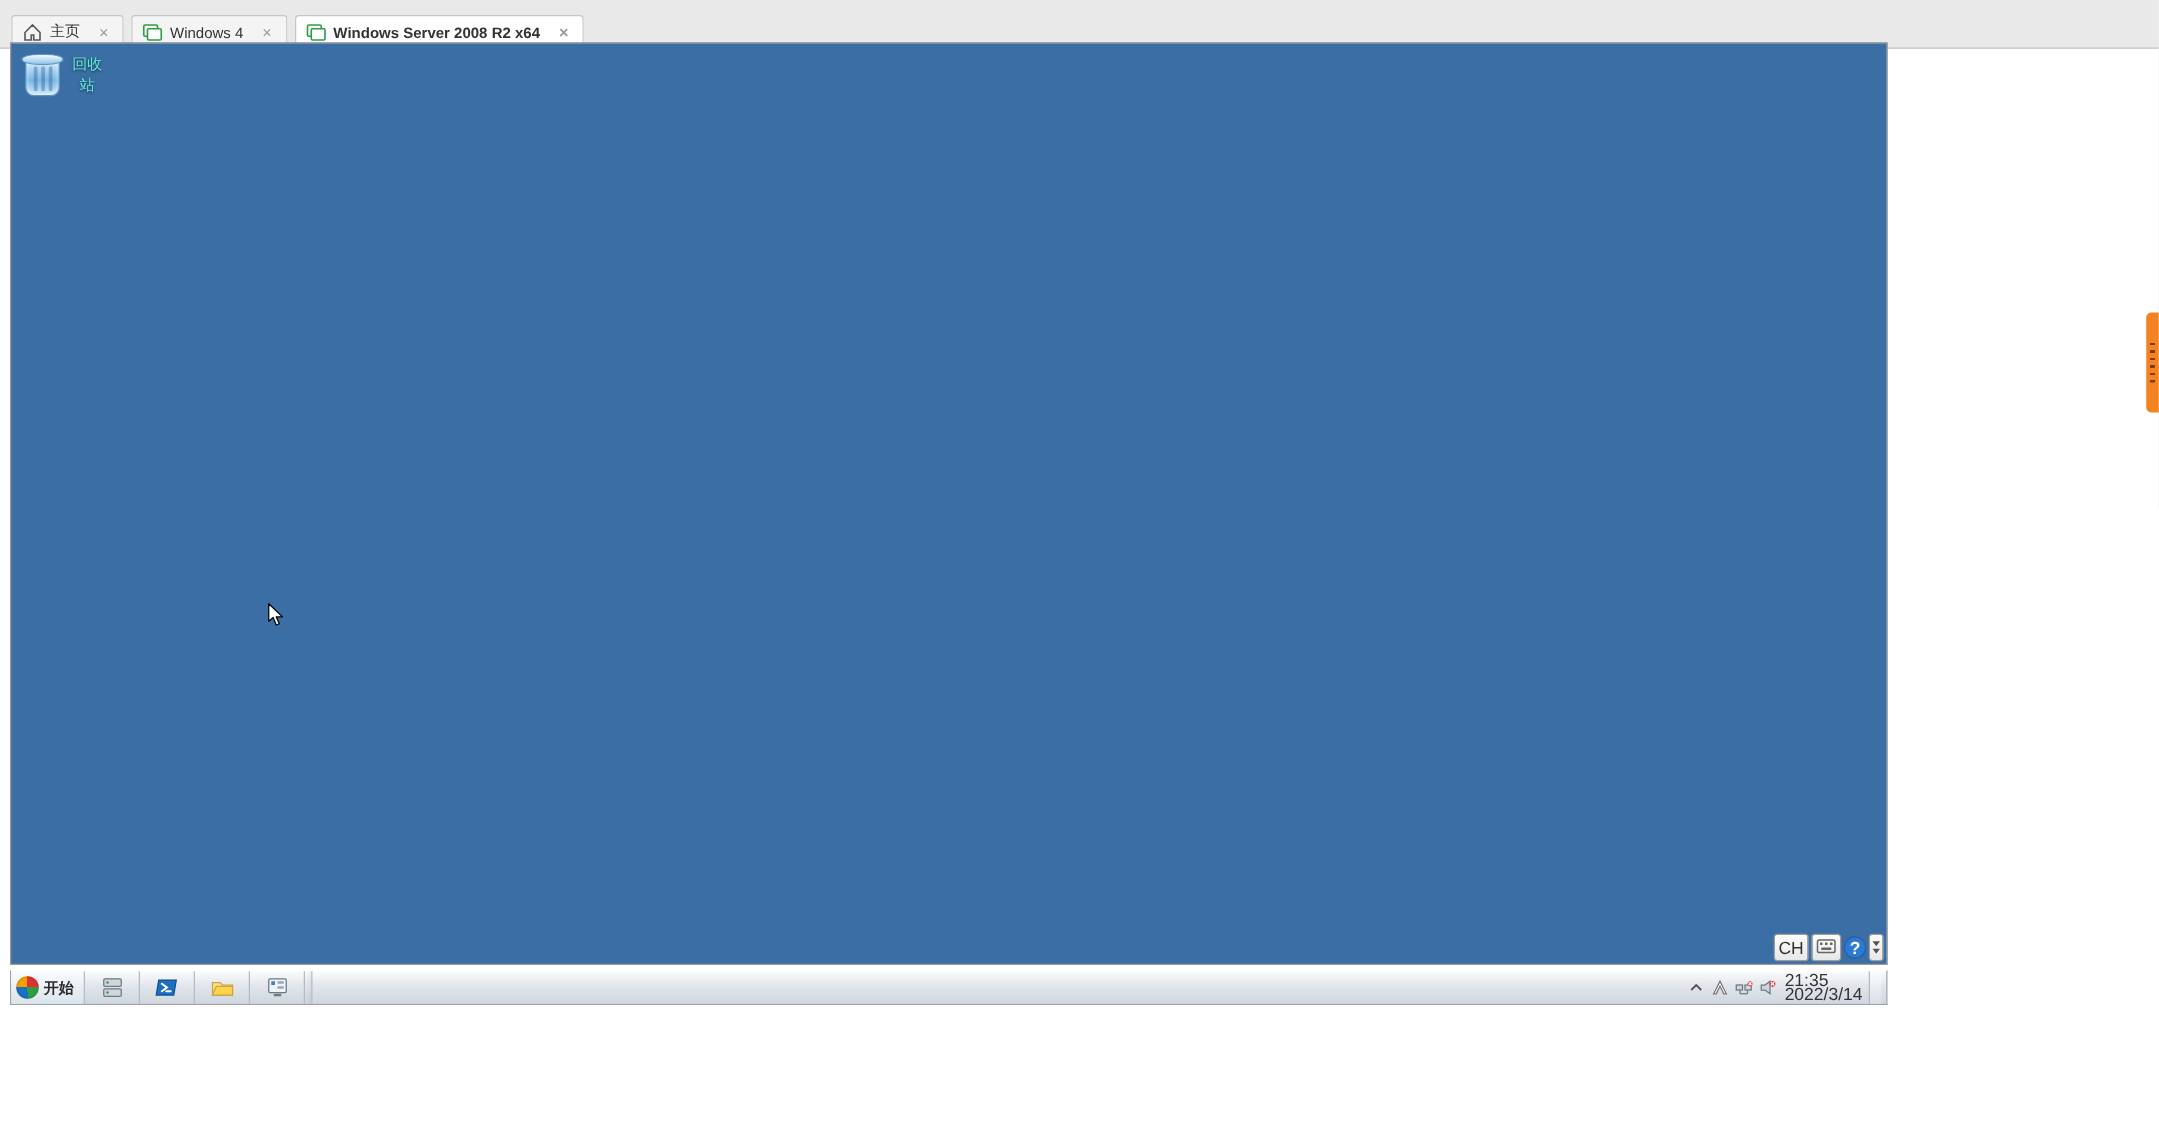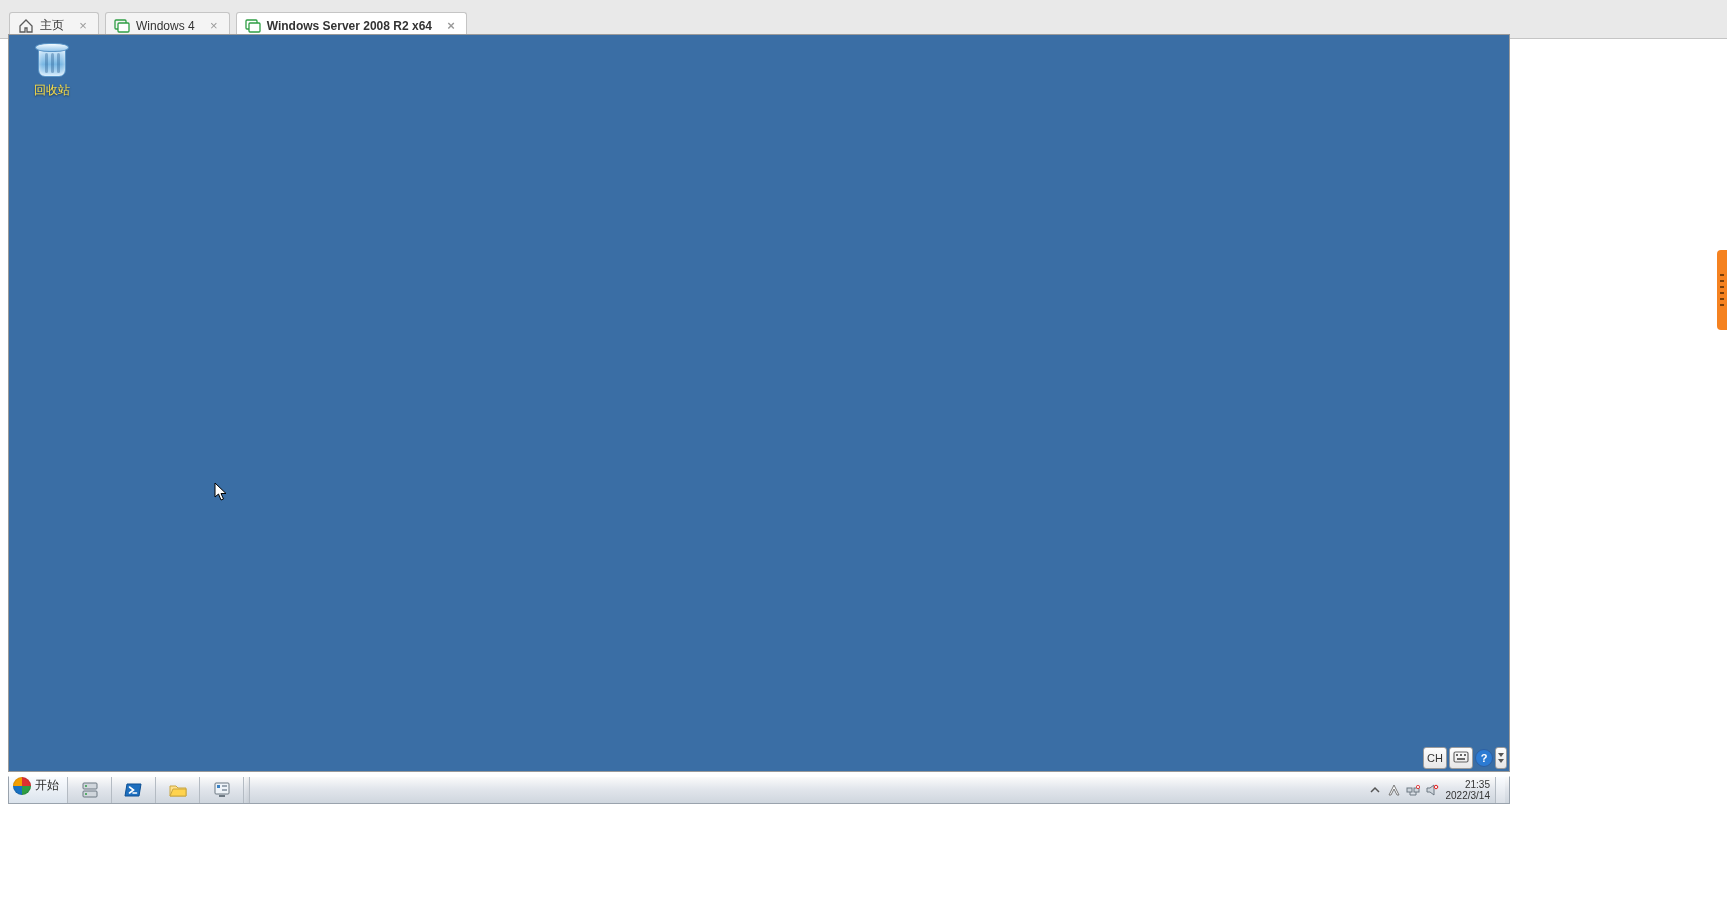--- a/index.html
+++ b/index.html
@@ -28,22 +28,22 @@
 
 .guest-wrap {
   position: absolute; left: 8px; top: 34px; width: 1502px; height: 738px;
   border: 1px solid #9a9a9a;
   background: #3a6ea5;          
   overflow: hidden;
 }
 
 .desk-icon {
   position: absolute; left: 8px; top: 6px; width: 70px;
-  display: flex; flex-direction: column; align-items: center; gap: 3px;
-  color: #fde047; font-size: 12px; text-align: center;
+  display: flex; flex-direction: row; align-items: center; gap: 3px;
+  color: #5eead4; font-size: 12px; text-align: center;
   text-shadow: 0 1px 2px rgba(0,0,0,.6);
   cursor: default;
 }
 .desk-icon .trash {
   width: 34px; height: 38px; position: relative;
 }
 .desk-icon .trash .bin-body {
   position: absolute; left: 3px; top: 8px; width: 28px; height: 28px;
   background: linear-gradient(180deg,#cfe8fb 0%,#78b7e4 55%,#cfe8fb 100%);
   border: 1px solid #5a94c6; border-radius: 0 0 7px 7px;
@@ -67,56 +67,56 @@
 .lang-bar {
   position: absolute; right: 2px; bottom: 2px; height: 22px;
   display: flex; align-items: stretch; gap: 2px;
   background: transparent;
 }
 .lang-btn {
   min-width: 22px; height: 22px; padding: 0 3px;
   background: linear-gradient(180deg,#fdfdfd,#e7e7e7);
   border: 1px solid #9c9c9c; border-radius: 3px;
   display: flex; align-items: center; justify-content: center;
-  font-size: 11px; color: #333;
+  font-size: 14px; color: #333;
 }
 .lang-btn.help { background:#2c7bd3; color:#fff; border-color:#2c5fa3; border-radius:50%; min-width:18px; width:18px; height:18px; align-self:center; font-weight:bold;}
 .lang-btn.opts { min-width:12px; flex-direction:column; gap:2px; padding:2px 0;}
 .opts-tri { width:0;height:0;border-left:3px solid transparent;border-right:3px solid transparent;} .opts-tri.dn{border-top:4px solid #555;}
 
 
 .guest-taskbar {
   position: absolute; left: 8px; top: 776px; width: 1502px; height: 28px;
   background: linear-gradient(180deg,#fbfbfb 0%,#e2e6ec 45%,#cfd6de 100%);
   border: 1px solid #9aa3ad; border-top: 1px solid #fff;
   display: flex; align-items: center;
 }
 .start-btn {
   height: 100%; padding: 0 8px 0 4px;
-  display: flex; align-items: flex-start; gap: 4px;
+  display: flex; align-items: center; gap: 4px;
   border-right: 1px solid #b4bbc3;
   background: linear-gradient(180deg,#fafcff,#dbe3ec);
-  font-size: 12px; color: #2a2a2a;
+  font-size: 12px; color: #2a2a2a; font-weight: bold;
 }
 .start-orb {
   width: 18px; height: 18px; border-radius: 50%;
   background: conic-gradient(#e03131 0 90deg,#2f9e44 90deg 180deg,#1971c2 180deg 270deg,#f59f00 270deg 360deg);
   box-shadow: inset 0 0 2px rgba(0,0,0,.3);
 }
 .ql { display:flex; height:100%; }
 .ql .ql-btn {
   width: 44px; height: 100%; display:flex; align-items:center; justify-content:center;
   border-right: 1px solid #b4bbc3;
 }
 .ql .ql-btn .icosvg { width:20px; height:20px; }
 .ql-sep { width:6px; height:100%; border-right: 1px solid #b4bbc3; background:linear-gradient(90deg,rgba(0,0,0,0),rgba(0,0,0,.05));}
 
 .tray { margin-left: auto; height:100%; display:flex; align-items:center; gap:1px; padding-right:4px; }
 .tray .tray-ico { width:18px; height:18px; display:flex; align-items:center; justify-content:center; font-size:12px; color:#555;}
-.tray .time-date { display:flex; flex-direction:column; align-items:flex-end; font-size:10px; line-height:11px; color:#333; padding:0 4px;}
+.tray .time-date { display:flex; flex-direction:column; font-size:14px; line-height:11px; color:#333; padding:0 4px;}
 .tray .show-desktop { width:10px; height:100%; border-left:1px solid #b4bbc3; background:linear-gradient(180deg,#fafcff,#dadfe6);}
 
 
 .side-handle {
   position:absolute; right:0; top:250px; width:10px; height:80px;
   background:#f58220; border-radius:4px 0 0 4px;
 }
 .side-handle .dots { position:absolute; left:3px; top:24px; width:4px; height:32px;
   background: repeating-linear-gradient(180deg,#7a3f0a 0 2px, transparent 2px 6px);
 }

